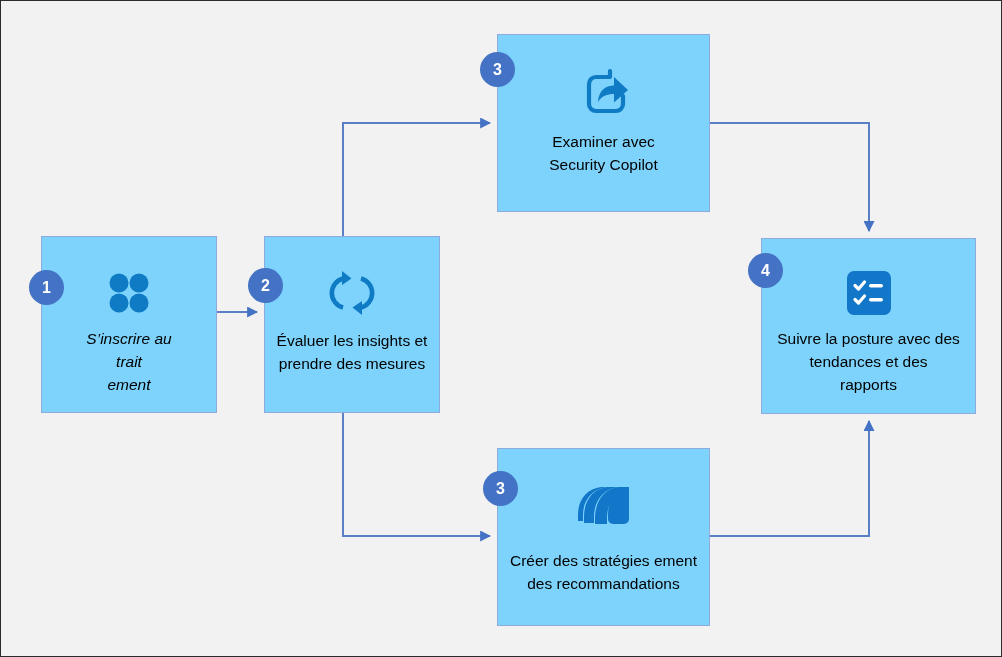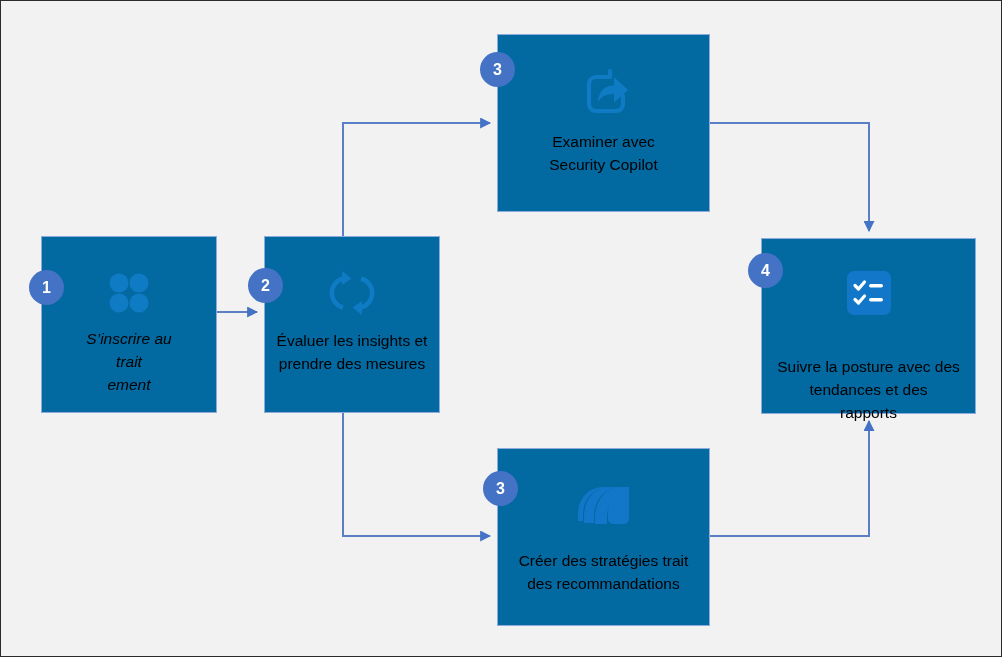--- a/index.html
+++ b/index.html
@@ -21,21 +21,21 @@
   .connectors {
     position: absolute;
     left: 0;
     top: 0;
     width: 1002px;
     height: 657px;
     pointer-events: none;
   }
   .node {
     position: absolute;
-    background: #0369a1;
+    background: #7dd3fc;
     border: 1px solid #8faadc;
     box-sizing: border-box;
     display: flex;
     flex-direction: column;
     align-items: center;
   }
   .node-icon {
     position: absolute;
     left: 0;
     right: 0;
@@ -78,21 +78,21 @@
   #node-1 .node-icon { top: 30px; height: 52px; }
   #node-2 .node-icon { top: 28px; height: 56px; }
   #node-3a .node-icon{ top: 28px; height: 56px; }
   #node-3b .node-icon{ top: 28px; height: 56px; }
   #node-4 .node-icon { top: 26px; height: 56px; }
 
   #node-1 .node-label { top: 90px; font-style: italic; }
   #node-2 .node-label { top: 92px; }
   #node-3a .node-label{ top: 95px; }
   #node-3b .node-label{ top: 100px; }
-  #node-4 .node-label { top: 88px; margin-top: 28px; }
+  #node-4 .node-label { top: 88px; }
 
   #badge-1  { left: 28px;  top: 269px; }
   #badge-2  { left: 247px; top: 267px; }
   #badge-3a { left: 479px; top: 51px;  }
   #badge-3b { left: 482px; top: 470px; }
   #badge-4  { left: 747px; top: 252px; }
 </style>
 </head>
 <body>
 
@@ -174,21 +174,21 @@
   <div class="node" id="node-3b">
     <div class="node-icon">
       <svg width="54" height="48" viewBox="0 0 54 48" xmlns="http://www.w3.org/2000/svg">
         <path d="M 6 34 C 6 18 16 8 30 6 L 24 6 C 10 8 1 18 1 34 L 1 40 L 6 40 z" fill="#1277c9"></path>
         <path d="M 17 36 C 17 19 27 8 41 6 L 30 6 C 16 8 7 19 7 36 L 7 42 L 17 42 z" fill="#1277c9"></path>
         <path d="M 30 38 C 30 20 40 8 52 6 L 41 6 C 27 8 18 20 18 38 L 18 43 L 30 43 z" fill="#1277c9"></path>
         <path d="M 41 6 C 35 12 31 22 31 34 L 31 38 A 5 5 0 0 0 36 43 L 47 43
                  A 5 5 0 0 0 52 38 L 52 6 z" fill="#1277c9"></path>
       </svg>
     </div>
-    <div class="node-label">Créer des stratégies trait
+    <div class="node-label">Créer des stratégies ement
 des recommandations</div>
   </div>
   <div class="badge" id="badge-3b">3</div>
 
   <div class="node" id="node-4">
     <div class="node-icon">
       <svg width="46" height="46" viewBox="0 0 46 46" xmlns="http://www.w3.org/2000/svg">
         <rect x="1" y="1" width="44" height="44" rx="7" fill="#1277c9"></rect>
         <path d="M 9 15.5 L 12.5 19 L 18.5 12" fill="none" stroke="#ffffff" stroke-width="3.2" stroke-linecap="round" stroke-linejoin="round"></path>
         <path d="M 9 29.5 L 12.5 33 L 18.5 26" fill="none" stroke="#ffffff" stroke-width="3.2" stroke-linecap="round" stroke-linejoin="round"></path>

